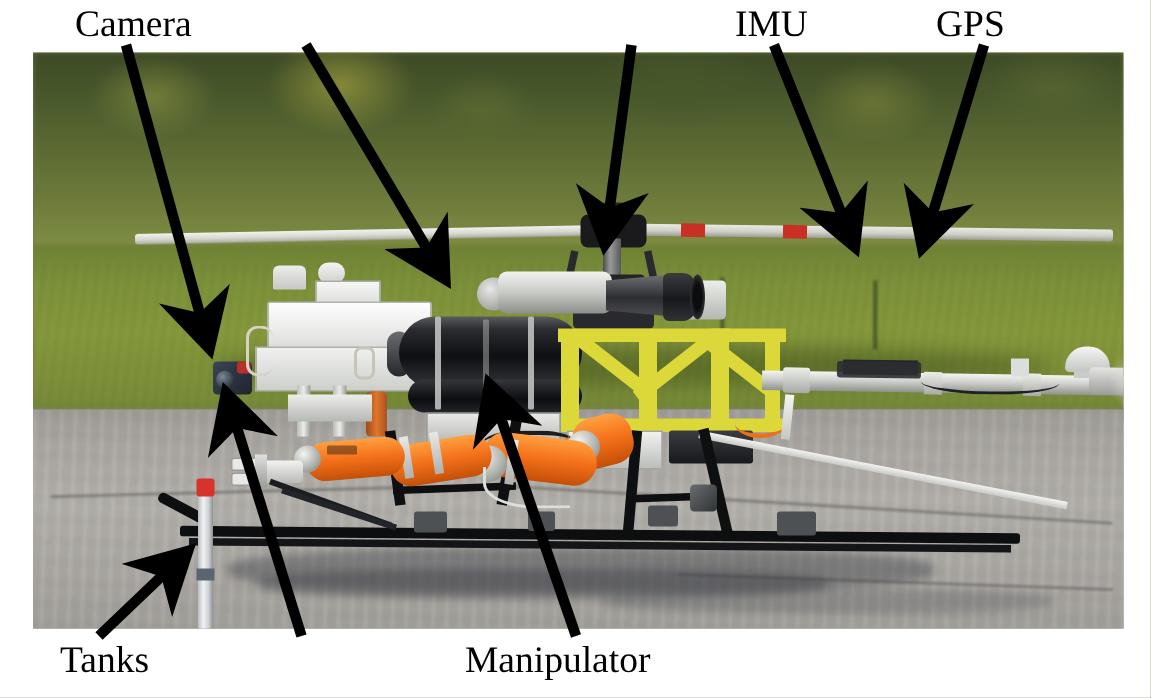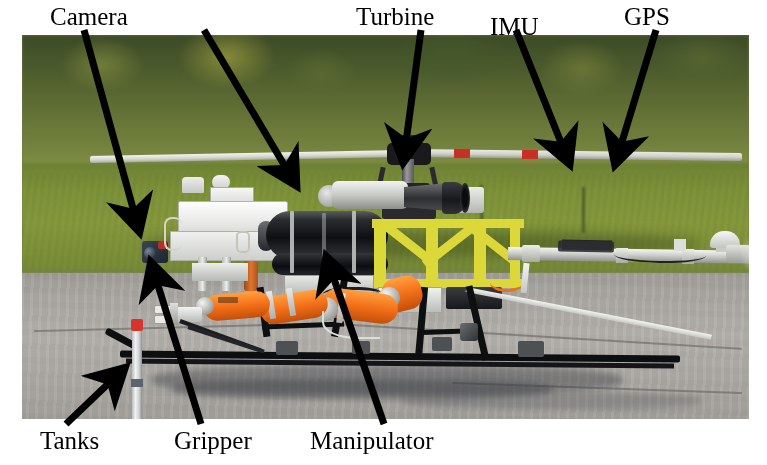--- a/index.html
+++ b/index.html
@@ -315,21 +315,19 @@
       <line x1="421" y1="30" x2="406" y2="142"></line>
       <line x1="516" y1="30" x2="562" y2="145"></line>
       <line x1="656" y1="30" x2="621" y2="145"></line>
       <line x1="66" y1="424" x2="110" y2="382"></line>
       <line x1="201" y1="424" x2="157" y2="282"></line>
       <line x1="384" y1="424" x2="333" y2="276"></line>
     </g>
   </svg>
 
   <div class="label" style="left:50px;top:4px;">Camera</div>
-  <div class="label" style="left:356px;top:4px;">Turbine</div>
-  <div class="label" style="left:490px;top:14px;">IMU</div>
+  <div class="label" style="left:490px;top:4px;">IMU</div>
   <div class="label" style="left:624px;top:4px;">GPS</div>
 
   <div class="label" style="left:40px;top:428px;">Tanks</div>
-  <div class="label" style="left:174px;top:428px;">Gripper</div>
   <div class="label" style="left:310px;top:428px;">Manipulator</div>
 
 </div>
 
 </body></html>

